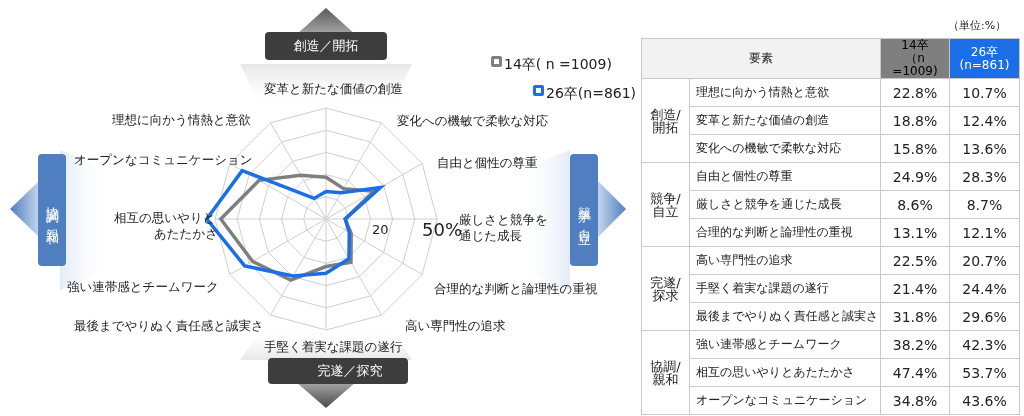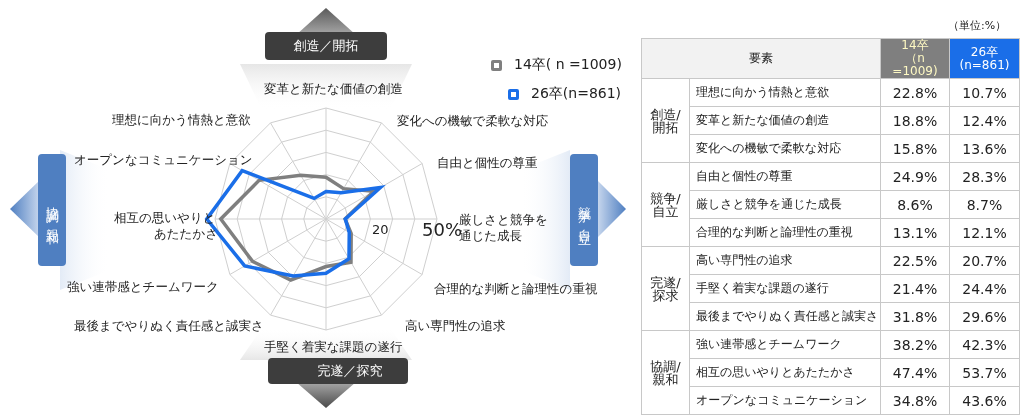--- a/index.html
+++ b/index.html
@@ -2,29 +2,29 @@
 <html><head>
 <meta charset="utf-8">
 <style>
   html,body{margin:0;padding:0;background:#fff;}
   body{width:1024px;height:416px;position:relative;overflow:hidden;font-family:"DejaVu Sans","Liberation Sans",sans-serif;color:#222;}
   .abs{position:absolute;}
   .axis-label{position:absolute;font-size:12.5px;white-space:nowrap;color:#222;line-height:15px;}
   .group-box-dark{position:absolute;background:#3d3d3d;color:#fff;font-size:13px;border-radius:4px;text-align:center;line-height:28px;}
   .group-box-blue{position:absolute;background:#4f7fc1;color:#fff;font-size:13px;border-radius:4px;text-align:center;}
   .vtext{writing-mode:vertical-rl;text-orientation:upright;letter-spacing:3px;line-height:30px;width:100%;height:100%;display:flex;align-items:center;justify-content:center;}
-  .legend-item{position:absolute;font-size:14px;display:flex;align-items:center;gap:12px;white-space:nowrap;}
+  .legend-item{position:absolute;font-size:14px;display:flex;gap:2px;white-space:nowrap;}
   .legend-swatch{width:11px;height:11px;border-radius:2px;display:inline-block;position:relative;}
   .legend-swatch::after{content:"";position:absolute;left:3px;top:3px;width:5px;height:5px;background:#fff;}
   table.data{position:absolute;left:641px;top:38px;border-collapse:collapse;font-size:12px;}
   table.data td, table.data th{border:1px solid #c8c8c8;padding:0;}
   table.data th{font-weight:normal;height:32px;}
   table.data td{height:27px;}
   .th-element{background:#f2f2f2;width:232px;}
-  .th-14{background:#7f7f7f;color:#fef9c3;width:68px;line-height:13px;font-size:12px;}
+  .th-14{background:#7f7f7f;color:#000000;width:68px;line-height:13px;font-size:12px;}
   .th-26{background:#1a6ee8;color:#fff;width:69px;line-height:13px;font-size:12px;margin-top:44px;}
   .td-cat{width:47px;text-align:center;font-size:13px;line-height:13px;}
   .td-el{width:184px;padding-left:6px !important;font-size:12px;}
   .td-val{text-align:center;font-size:14px;}
   .unit{position:absolute;left:948px;top:10px;font-size:11px;margin-top:8px;}
 </style>
 </head>
 <body>
 
 <svg class="abs" style="left:0;top:0" width="640" height="416" viewBox="0 0 640 416">
@@ -126,21 +126,21 @@
 <div class="axis-label" style="left:74px;top:152px;">オープンなコミュニケーション</div>
 <div class="axis-label" style="left:112px;top:112px;">理想に向かう情熱と意欲</div>
 
 <div class="axis-label" style="left:372px;top:222px;font-size:13px;">20</div>
 <div class="axis-label" style="left:422px;top:222px;font-size:18px;">50%</div>
 
 <div class="legend-item" style="left:491px;top:56px;">
   <span class="legend-swatch" style="background:#7f7f7f"></span>
   <span>14卒( n =1009)</span>
 </div>
-<div class="legend-item" style="left:477px;top:85px;padding-left:31px;">
+<div class="legend-item" style="left:502px;top:85px;padding-left:31px;">
   <span class="legend-swatch" style="background:#1a6ee8"></span>
   <span>26卒(n=861)</span>
 </div>
 
 <div class="unit">（単位:%）</div>
 <table class="data">
   <thead>
     <tr>
       <th class="th-element" colspan="2">要素</th>
       <th class="th-14">

